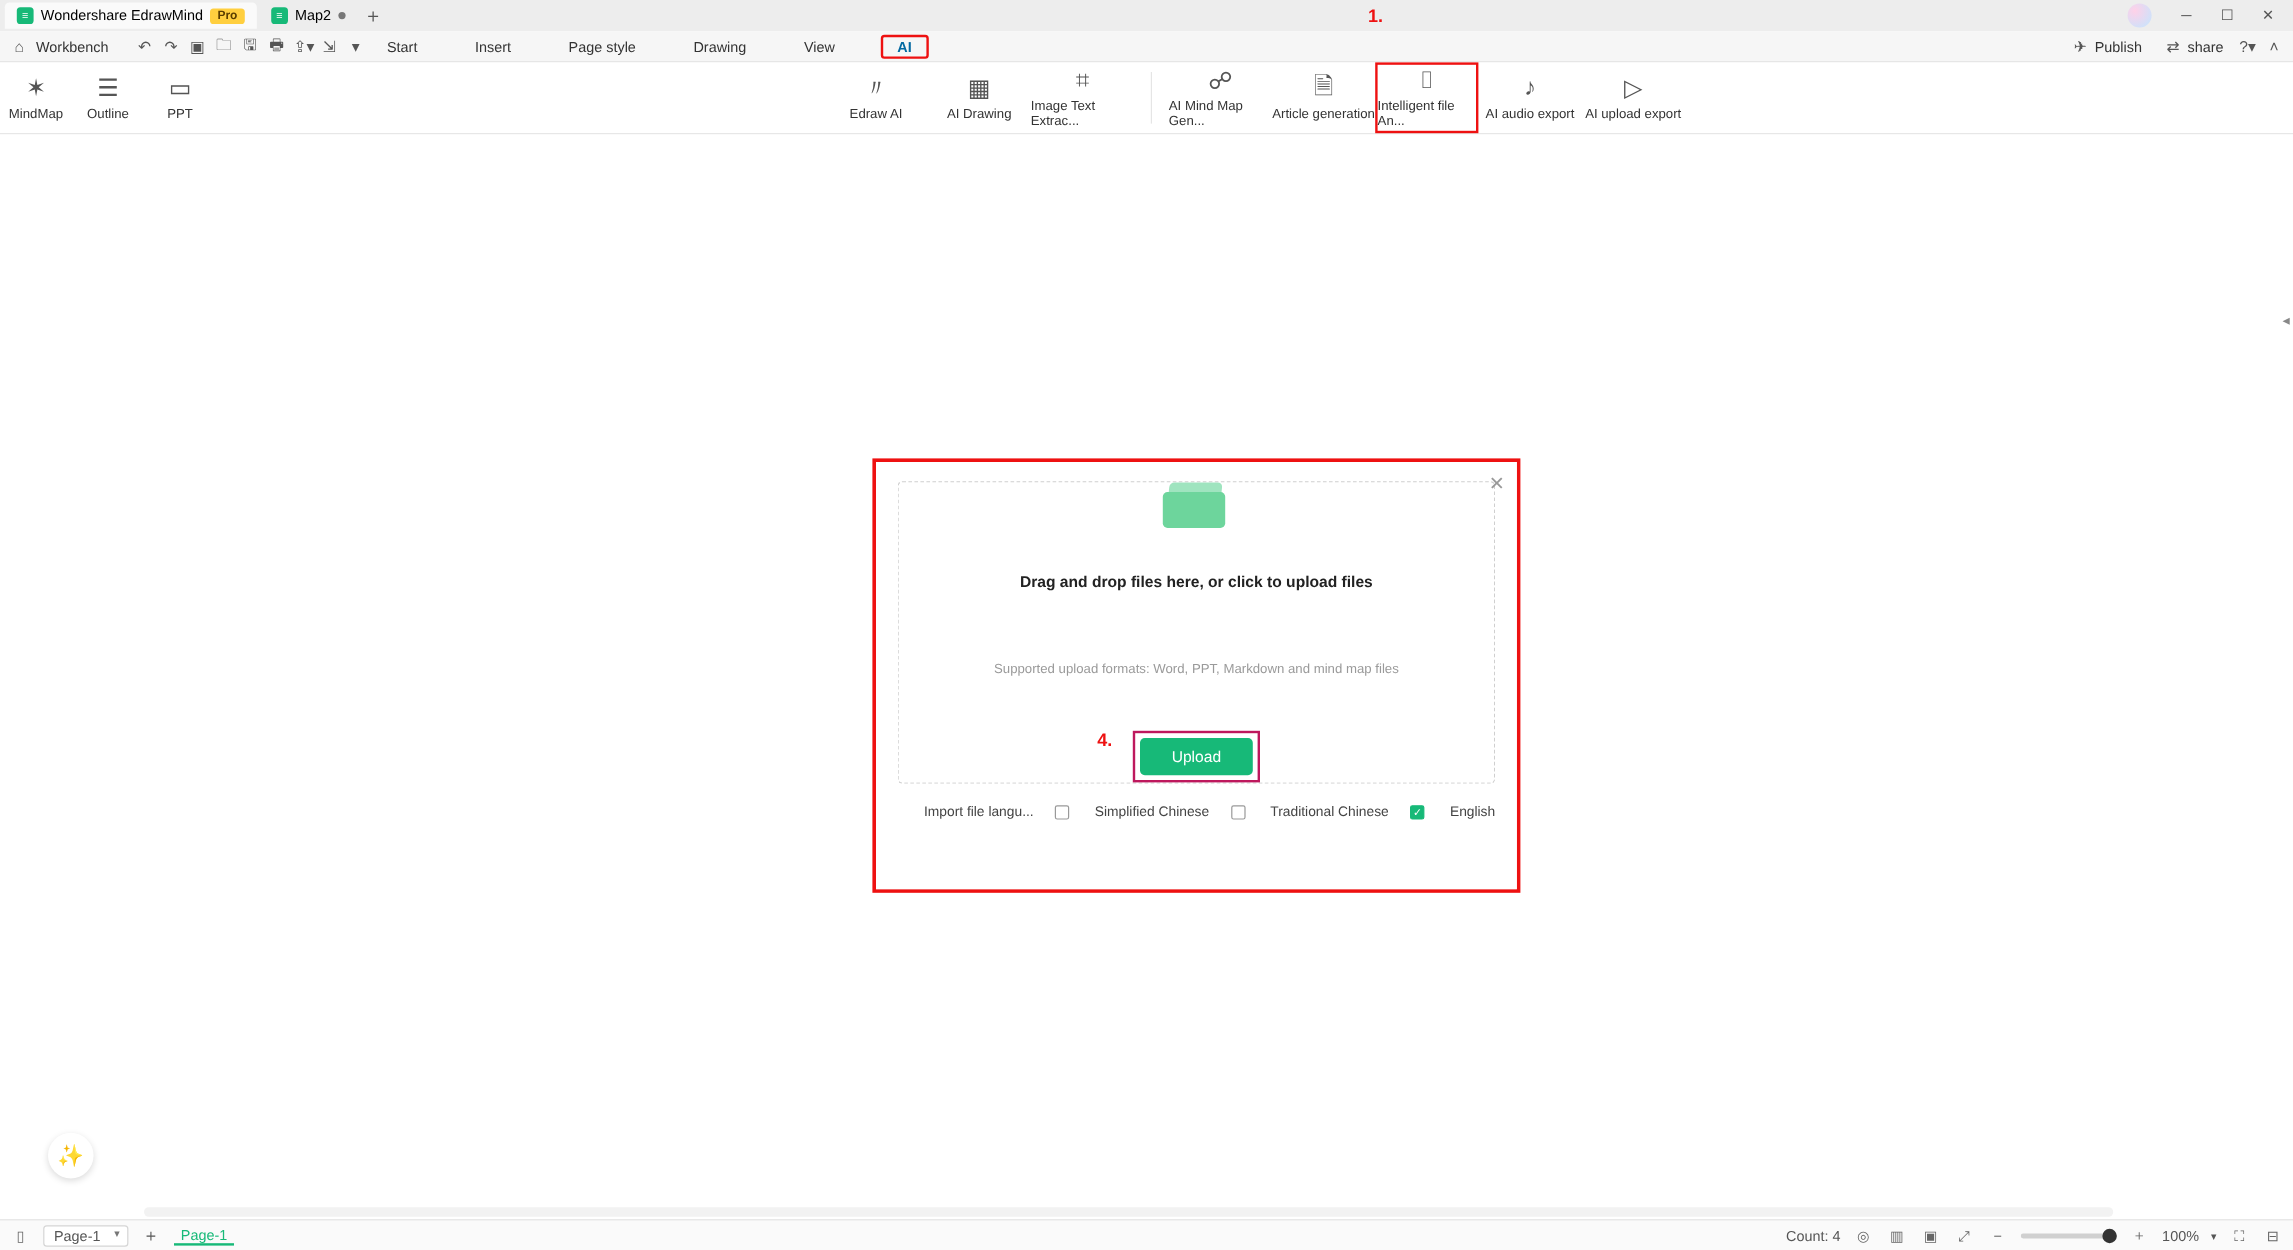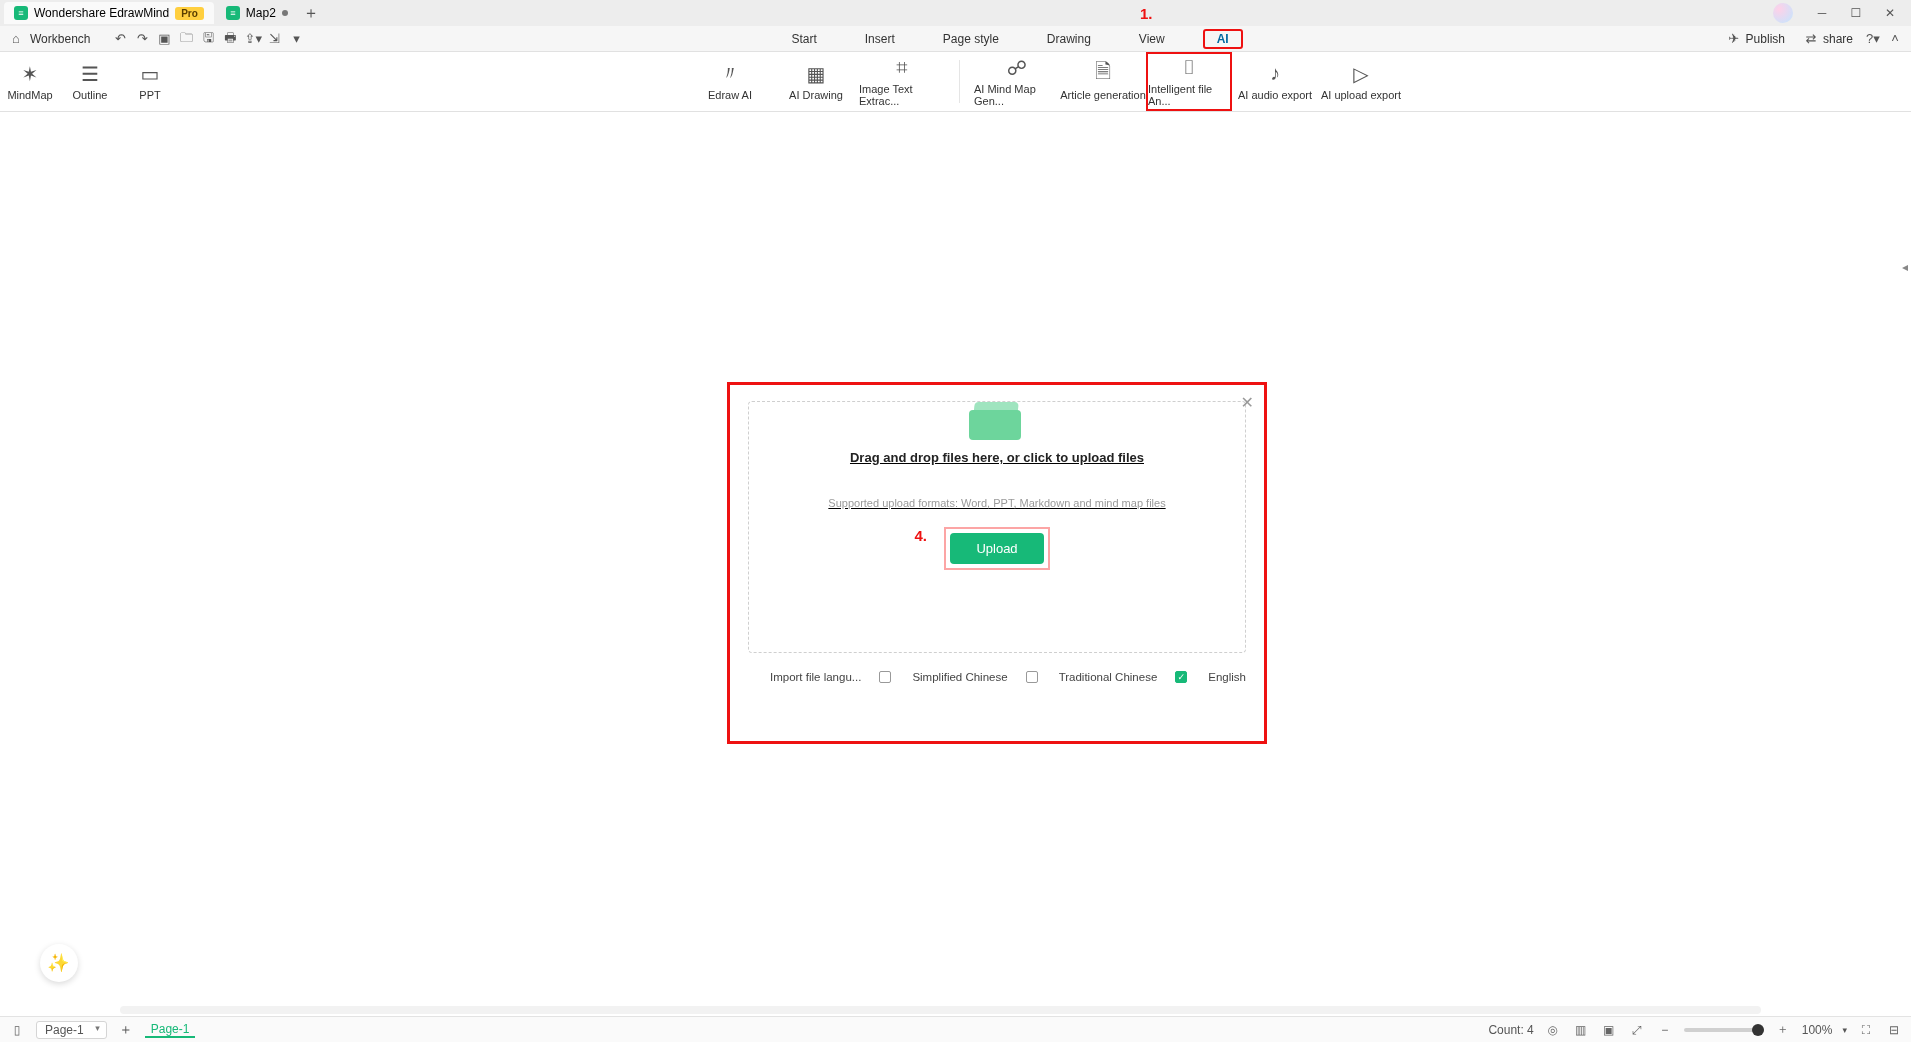--- a/index.html
+++ b/index.html
@@ -14,21 +14,21 @@
 .titlebar .tab .dot { width: 6px; height: 6px; border-radius: 50%; background: #777; }
 .titlebar .newtab { width: 22px; height: 22px; display: flex; align-items: center; justify-content: center; color: #555; cursor: pointer; font-size: 16px; }
 .titlebar .spacer { flex: 1; }
 .titlebar .avatar { width: 20px; height: 20px; border-radius: 50%; background: radial-gradient(circle at 30% 30%, #ffd1e8, #c2e6ff); margin-right: 12px; }
 .titlebar .winbtn { width: 34px; height: 24px; display: flex; align-items: center; justify-content: center; color: #555; font-size: 12px; cursor: pointer; }
 
 
 .menurow { height: 26px; background: #f6f6f6; border-bottom: 1px solid #e1e1e1; display: flex; align-items: center; font-size: 12px; color: #333; }
 .menurow .left, .menurow .right { display: flex; align-items: center; gap: 6px; padding: 0 8px; }
 .menurow .left .ico, .menurow .right .ico { width: 16px; text-align: center; color: #555; font-size: 13px; }
-.menurow .center { flex: 1; display: flex; align-items: center; justify-content: center; gap: 28px; }
+.menurow .center { flex: 1; display: flex; align-items: center; justify-content: flex-start; gap: 28px; }
 .menurow .menuitem { padding: 3px 10px; cursor: pointer; border-radius: 3px; }
 .menurow .menuitem.active { color: #0369a1; border: 2px solid #e11; padding: 1px 12px; font-weight: 600; }
 .menurow .right .textbtn { display: flex; align-items: center; gap: 4px; padding: 0 6px; cursor: pointer; }
 
 
 .ribbon { height: 60px; background: #fff; border-bottom: 1px solid #e1e1e1; display: flex; }
 .ribbon .group { display: flex; }
 .ribbon .sep { width: 1px; background: #e5e5e5; margin: 8px 14px; }
 .ribbon .rbtn { width: 86px; display: flex; flex-direction: column; align-items: center; justify-content: center; gap: 4px; font-size: 11px; color: #333; cursor: pointer; }
 .ribbon .rbtn.small { width: 60px; }
@@ -40,27 +40,27 @@
 .annot { position: absolute; color: #e11; font-weight: 700; font-size: 15px; }
 
 
 .canvas { position: absolute; top: 112px; left: 0; right: 0; bottom: 26px; background: #fff; }
 .rightgrip { position: absolute; right: 0; top: 140px; width: 12px; height: 30px; display: flex; align-items: center; justify-content: center; color: #888; font-size: 12px; }
 
 
 .modal-border { position: absolute; left: 727px; top: 382px; width: 540px; height: 362px; border: 3px solid #e11; }
 .modal { position: absolute; inset: 0; background: #fff; padding: 16px 18px 12px; }
 .modal .close { position: absolute; top: 8px; right: 10px; color: #999; font-size: 16px; cursor: pointer; }
-.modal .drop { border: 1px dashed #cfcfcf; border-radius: 4px; height: 252px; display: flex; flex-direction: column; align-items: center; justify-content: flex-start; gap: 8px; text-decoration: underline; }
+.modal .drop { border: 1px dashed #cfcfcf; border-radius: 4px; height: 252px; display: flex; flex-direction: column; align-items: center; justify-content: space-between; gap: 8px; }
 .modal .drop .folder { width: 56px; height: 40px; position: relative; }
 .modal .drop .folder::before { content: ""; position: absolute; left: 4px; top: 0; width: 44px; height: 34px; background: #9fe4bf; border-radius: 4px; transform: skewX(-6deg); }
 .modal .drop .folder::after { content: ""; position: absolute; left: 0; top: 8px; width: 52px; height: 30px; background: #6dd59c; border-radius: 4px; }
 .modal .drop .headline { font-size: 13px; font-weight: 700; color: #222; }
 .modal .drop .sub { font-size: 11px; color: #9a9a9a; margin-top: 24px; }
-.modal .uploadwrap { position: relative; margin-top: 10px; display: inline-block; padding: 4px; border: 2px solid #fca5a5; }
+.modal .uploadwrap { position: relative; margin-top: 10px; display: inline-block; padding: 4px; border: 2px solid #be185d; }
 .modal .uploadbtn { background: #17b978; color: #fff; border: none; border-radius: 4px; padding: 8px 26px; font-size: 13px; cursor: pointer; }
 .modal .langrow { margin-top: 18px; display: flex; align-items: center; justify-content: flex-end; gap: 18px; font-size: 11.5px; color: #444; }
 .modal .langrow .chk { display: flex; align-items: flex-start; gap: 21px; }
 .modal .langrow .chk .box { width: 12px; height: 12px; border: 1px solid #999; border-radius: 2px; display: inline-flex; align-items: center; justify-content: center; font-size: 9px; color: #fff; }
 .modal .langrow .chk.on .box { background: #17b978; border-color: #17b978; }
 
 
 .aibubble { position: absolute; left: 40px; bottom: 60px; width: 38px; height: 38px; border-radius: 50%; background: #fff; box-shadow: 0 2px 6px rgba(0,0,0,.15); display: flex; align-items: center; justify-content: center; font-size: 18px; }
 
 

